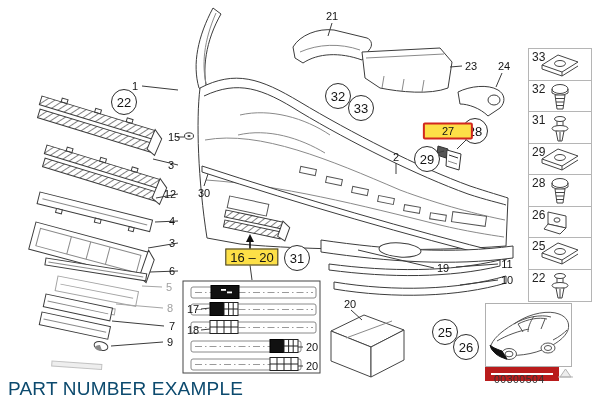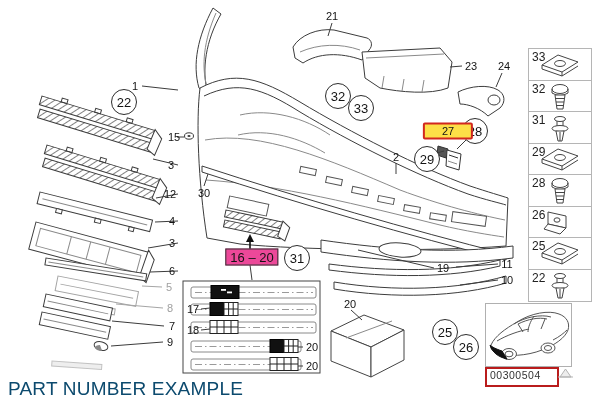--- a/index.html
+++ b/index.html
@@ -4,31 +4,31 @@
 <style>
   html,body{margin:0;padding:0;background:#fff}
   .screen{position:relative;width:600px;height:400px;background:#ffffff;
           font-family:"Liberation Sans",sans-serif;overflow:hidden}
   .art{position:absolute;left:0;top:0;z-index:2;pointer-events:none}
   .co{position:absolute;z-index:3;transform:translate(-50%,-50%);
       font-size:11px;color:#141414;line-height:1;white-space:nowrap}
   .circ{width:24px;height:24px;border:1.4px solid #2d2d2d;border-radius:50%;
         display:flex;align-items:center;justify-content:center;background:#fff;font-size:13px}
   .redbox{border:2px solid #d2281e;background:#fde047;padding:1px 17px;border-radius:2px}
-  .rangebox{border:1.2px solid #333;background:#ec4899;padding:1px 4px;font-size:13px}
+  .rangebox{border:1.2px solid #333;background:#fde047;padding:1px 4px;font-size:13px}
   .gray{color:#a0a0a0}
   .panel{position:absolute;left:528px;top:48px;width:64px;height:254px;
          border:1px solid #b5b5b5;z-index:1;box-sizing:border-box;background:#fff}
   .cell{position:relative;height:31.5px;border-bottom:1px solid #b5b5b5;box-sizing:border-box}
   .cell:last-child{border-bottom:none}
   .cellnum{position:absolute;left:3px;top:1px;font-size:12px;color:#222}
   .carbox{position:absolute;left:485px;top:303px;width:87px;height:64px;
           border:1px solid #b0b0b0;z-index:1;box-sizing:border-box;background:#fff}
-  .codebox{position:absolute;left:485px;top:367px;width:74px;height:20px;
-           border:2px solid #b91c1c;z-index:1;box-sizing:border-box;font-size:10.5px;
+  .codebox{position:absolute;left:485px;top:367px;width:74px;height:14px;
+           border:6px solid #b91c1c;z-index:1;box-sizing:border-box;font-size:10.5px;
            color:#333;padding-left:3px;letter-spacing:.5px;line-height:13px;background:#fff}
   .caption{position:absolute;left:8px;top:378px;font-size:19px;color:#0c4a6e;z-index:3;letter-spacing:.2px}
 </style>
 </head>
 <body>
 
 <div class="screen">
 
   <svg class="art" width="600" height="400" viewBox="0 0 600 400">
     <defs>

